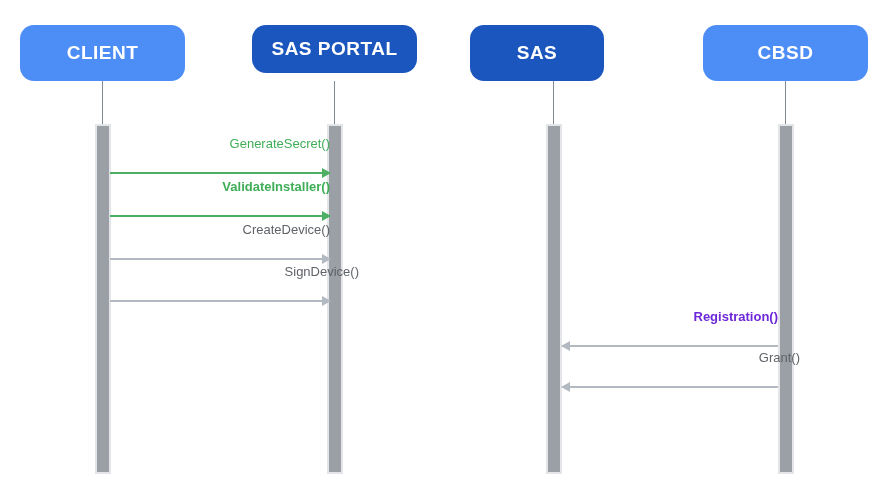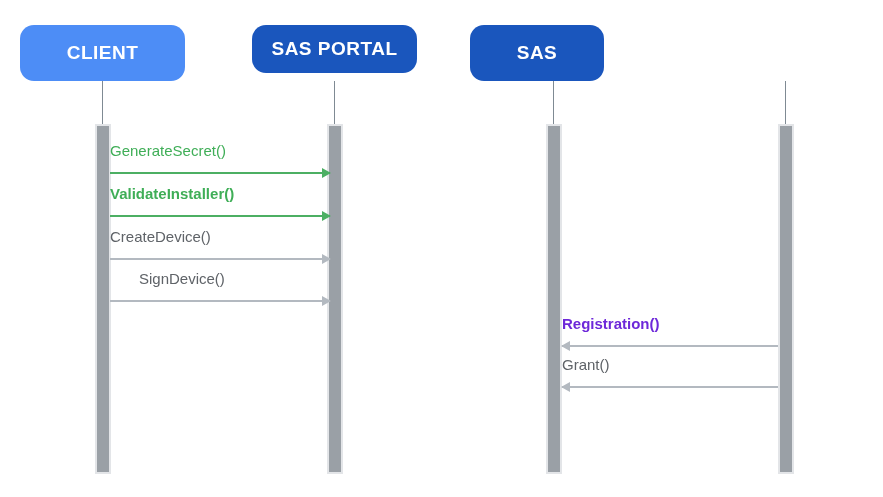--- a/index.html
+++ b/index.html
@@ -71,24 +71,24 @@
     border-left-width: 9px;
     border-left-style: solid;
   }
   .arrow-head.left {
     left: -1px;
     border-right-width: 9px;
     border-right-style: solid;
   }
   .message-label {
     position: absolute;
-    bottom: 13px;
+    bottom: 21px;
     width: 100%;
-    text-align: left;
-    font-size: 15px;
+    text-align: right;
+    font-size: 13px;
     white-space: nowrap;
   }
 </style>
 </head>
 <body>
 
 <div id="diagram-canvas" style="width: 883px; height: 497px; background: rgb(255, 255, 255);">
     <div class="lifeline" style="left: 102px; top: 81px; height: 43px; background: rgb(127, 138, 147);"></div>
     <div class="activation-bar" style="left: 95px; top: 124px; width: 12px; height: 346px; background: rgb(154, 160, 166); border-color: rgb(227, 229, 232);"></div>
     <div class="participant-box" style="left: 20px; top: 25px; width: 165px; height: 56px; background: rgb(77, 141, 246);">
@@ -99,20 +99,23 @@
     <div class="participant-box" style="left: 252px; top: 25px; width: 165px; height: 48px; background: rgb(26, 86, 189);">
       <span class="participant-label">SAS PORTAL</span>
     </div>
     <div class="lifeline" style="left: 553px; top: 81px; height: 43px; background: rgb(127, 138, 147);"></div>
     <div class="activation-bar" style="left: 546px; top: 124px; width: 12px; height: 346px; background: rgb(154, 160, 166); border-color: rgb(227, 229, 232);"></div>
     <div class="participant-box" style="left: 470px; top: 25px; width: 134px; height: 56px; background: rgb(26, 86, 189);">
       <span class="participant-label">SAS</span>
     </div>
     <div class="lifeline" style="left: 785px; top: 81px; height: 43px; background: rgb(127, 138, 147);"></div>
     <div class="activation-bar" style="left: 778px; top: 124px; width: 12px; height: 346px; background: rgb(154, 160, 166); border-color: rgb(227, 229, 232);"></div>
+    <div class="participant-box" style="left: 703px; top: 25px; width: 165px; height: 56px; background: rgb(77, 141, 246);">
+      <span class="participant-label">CBSD</span>
+    </div>
     <div class="message" style="left: 110px; top: 172px; width: 220px;">
       <div class="message-line" style="background: rgb(76, 175, 99);"></div>
       <div class="arrow-head right" style="border-left-color: rgb(76, 175, 99);"></div>
       <div class="message-label" style="color: rgb(63, 174, 87);">GenerateSecret()</div>
     </div>
     <div class="message" style="left: 110px; top: 215px; width: 220px;">
       <div class="message-line" style="background: rgb(76, 175, 99);"></div>
       <div class="arrow-head right" style="border-left-color: rgb(76, 175, 99);"></div>
       <div class="message-label" style="color: rgb(63, 174, 87); font-weight: bold;">ValidateInstaller()</div>
     </div>
@@ -127,15 +130,15 @@
       <div class="message-label" style="color: rgb(95, 99, 104); margin-left: 29px;">SignDevice()</div>
     </div>
     <div class="message" style="left: 562px; top: 345px; width: 216px;">
       <div class="message-line" style="background: rgb(179, 185, 192);"></div>
       <div class="arrow-head left" style="border-right-color: rgb(179, 185, 192);"></div>
       <div class="message-label" style="color: #6d28d9; font-weight: bold;">Registration()</div>
     </div>
     <div class="message" style="left: 562px; top: 386px; width: 216px;">
       <div class="message-line" style="background: rgb(179, 185, 192);"></div>
       <div class="arrow-head left" style="border-right-color: rgb(179, 185, 192);"></div>
-      <div class="message-label" style="color: rgb(95, 99, 104);">Grant()</div>
+      <div class="message-label" style="color: rgb(95, 99, 104); padding-left: 22px;">Grant()</div>
     </div>
   </div>
 
 </body></html>

